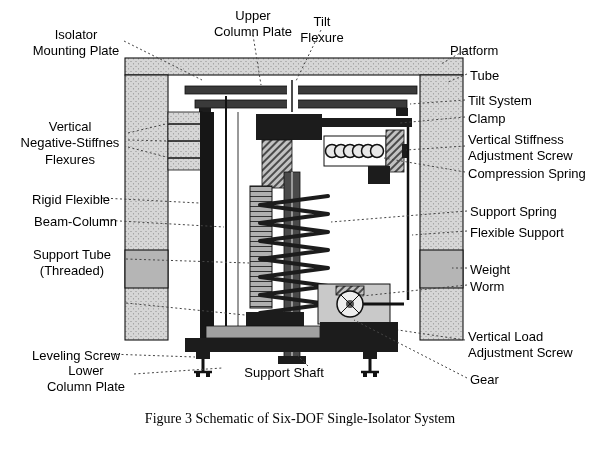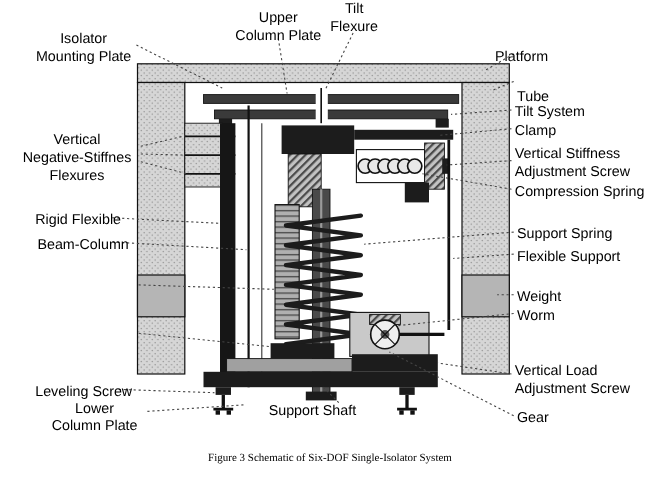--- a/index.html
+++ b/index.html
@@ -7,21 +7,21 @@
     position:relative;width:600px;height:457px;background:#fff;
     font-family:"Liberation Sans", sans-serif;overflow:hidden;
   }
   .lbl{
     position:absolute;font-size:13px;line-height:1.25;color:#000;
     white-space:pre-line;
   }
   .lbl.c{text-align:center;}
   .caption{
     position:absolute;left:0;top:411px;width:600px;text-align:center;
-    font-family:"Liberation Serif", serif;font-size:10px;color:#000;
+    font-family:"Liberation Serif", serif;font-size:14px;color:#000;
     white-space:pre-line;
   }
   svg{position:absolute;left:0;top:0;}
 </style>
 </head>
 <body>
 
 <div class="stage">
 
   <svg width="600" height="457" viewBox="0 0 600 457">
@@ -149,36 +149,38 @@
       <line x1="108" y1="354" x2="195" y2="357"></line>
       <line x1="134" y1="374" x2="222" y2="368"></line>
       <line x1="308" y1="366" x2="294" y2="352"></line>
     </g>
   </svg>
 
   <div class="lbl c" style="left:30px;top:27px;width:92px">Isolator
 Mounting Plate</div>
   <div class="lbl c" style="left:207px;top:8px;width:92px">Upper
 Column Plate</div>
-  <div class="lbl c" style="left:294px;top:0;width:56px">Tilt
+  <div class="lbl c" style="left:294px;top:14px;width:56px">Tilt
 Flexure</div>
   <div class="lbl" style="left:450px;top:43px">Platform</div>
-  <div class="lbl" style="left:470px;top:80px">Tube</div>
+  <div class="lbl" style="left:470px;top:68px">Tube</div>
   <div class="lbl" style="left:468px;top:93px">Tilt System</div>
   <div class="lbl" style="left:468px;top:111px">Clamp</div>
   <div class="lbl" style="left:468px;top:132px">Vertical Stiffness
 Adjustment Screw</div>
   <div class="lbl c" style="left:12px;top:119px;width:116px">Vertical
 Negative-Stiffnes
 Flexures</div>
   <div class="lbl" style="left:468px;top:166px">Compression Spring</div>
   <div class="lbl" style="left:32px;top:192px">Rigid Flexible</div>
   <div class="lbl" style="left:34px;top:214px">Beam-Column</div>
   <div class="lbl" style="left:470px;top:204px">Support Spring</div>
   <div class="lbl" style="left:470px;top:225px">Flexible Support</div>
+  <div class="lbl c" style="left:20px;top:247px;width:104px">Support Tube
+(Threaded)</div>
   <div class="lbl" style="left:470px;top:262px">Weight</div>
   <div class="lbl" style="left:470px;top:279px">Worm</div>
   <div class="lbl" style="left:32px;top:348px">Leveling Screw</div>
   <div class="lbl c" style="left:40px;top:363px;width:92px">Lower
 Column Plate</div>
   <div class="lbl c" style="left:244px;top:365px;width:80px">Support Shaft</div>
   <div class="lbl" style="left:468px;top:329px">Vertical Load
 Adjustment Screw</div>
   <div class="lbl" style="left:470px;top:372px">Gear</div>
 

